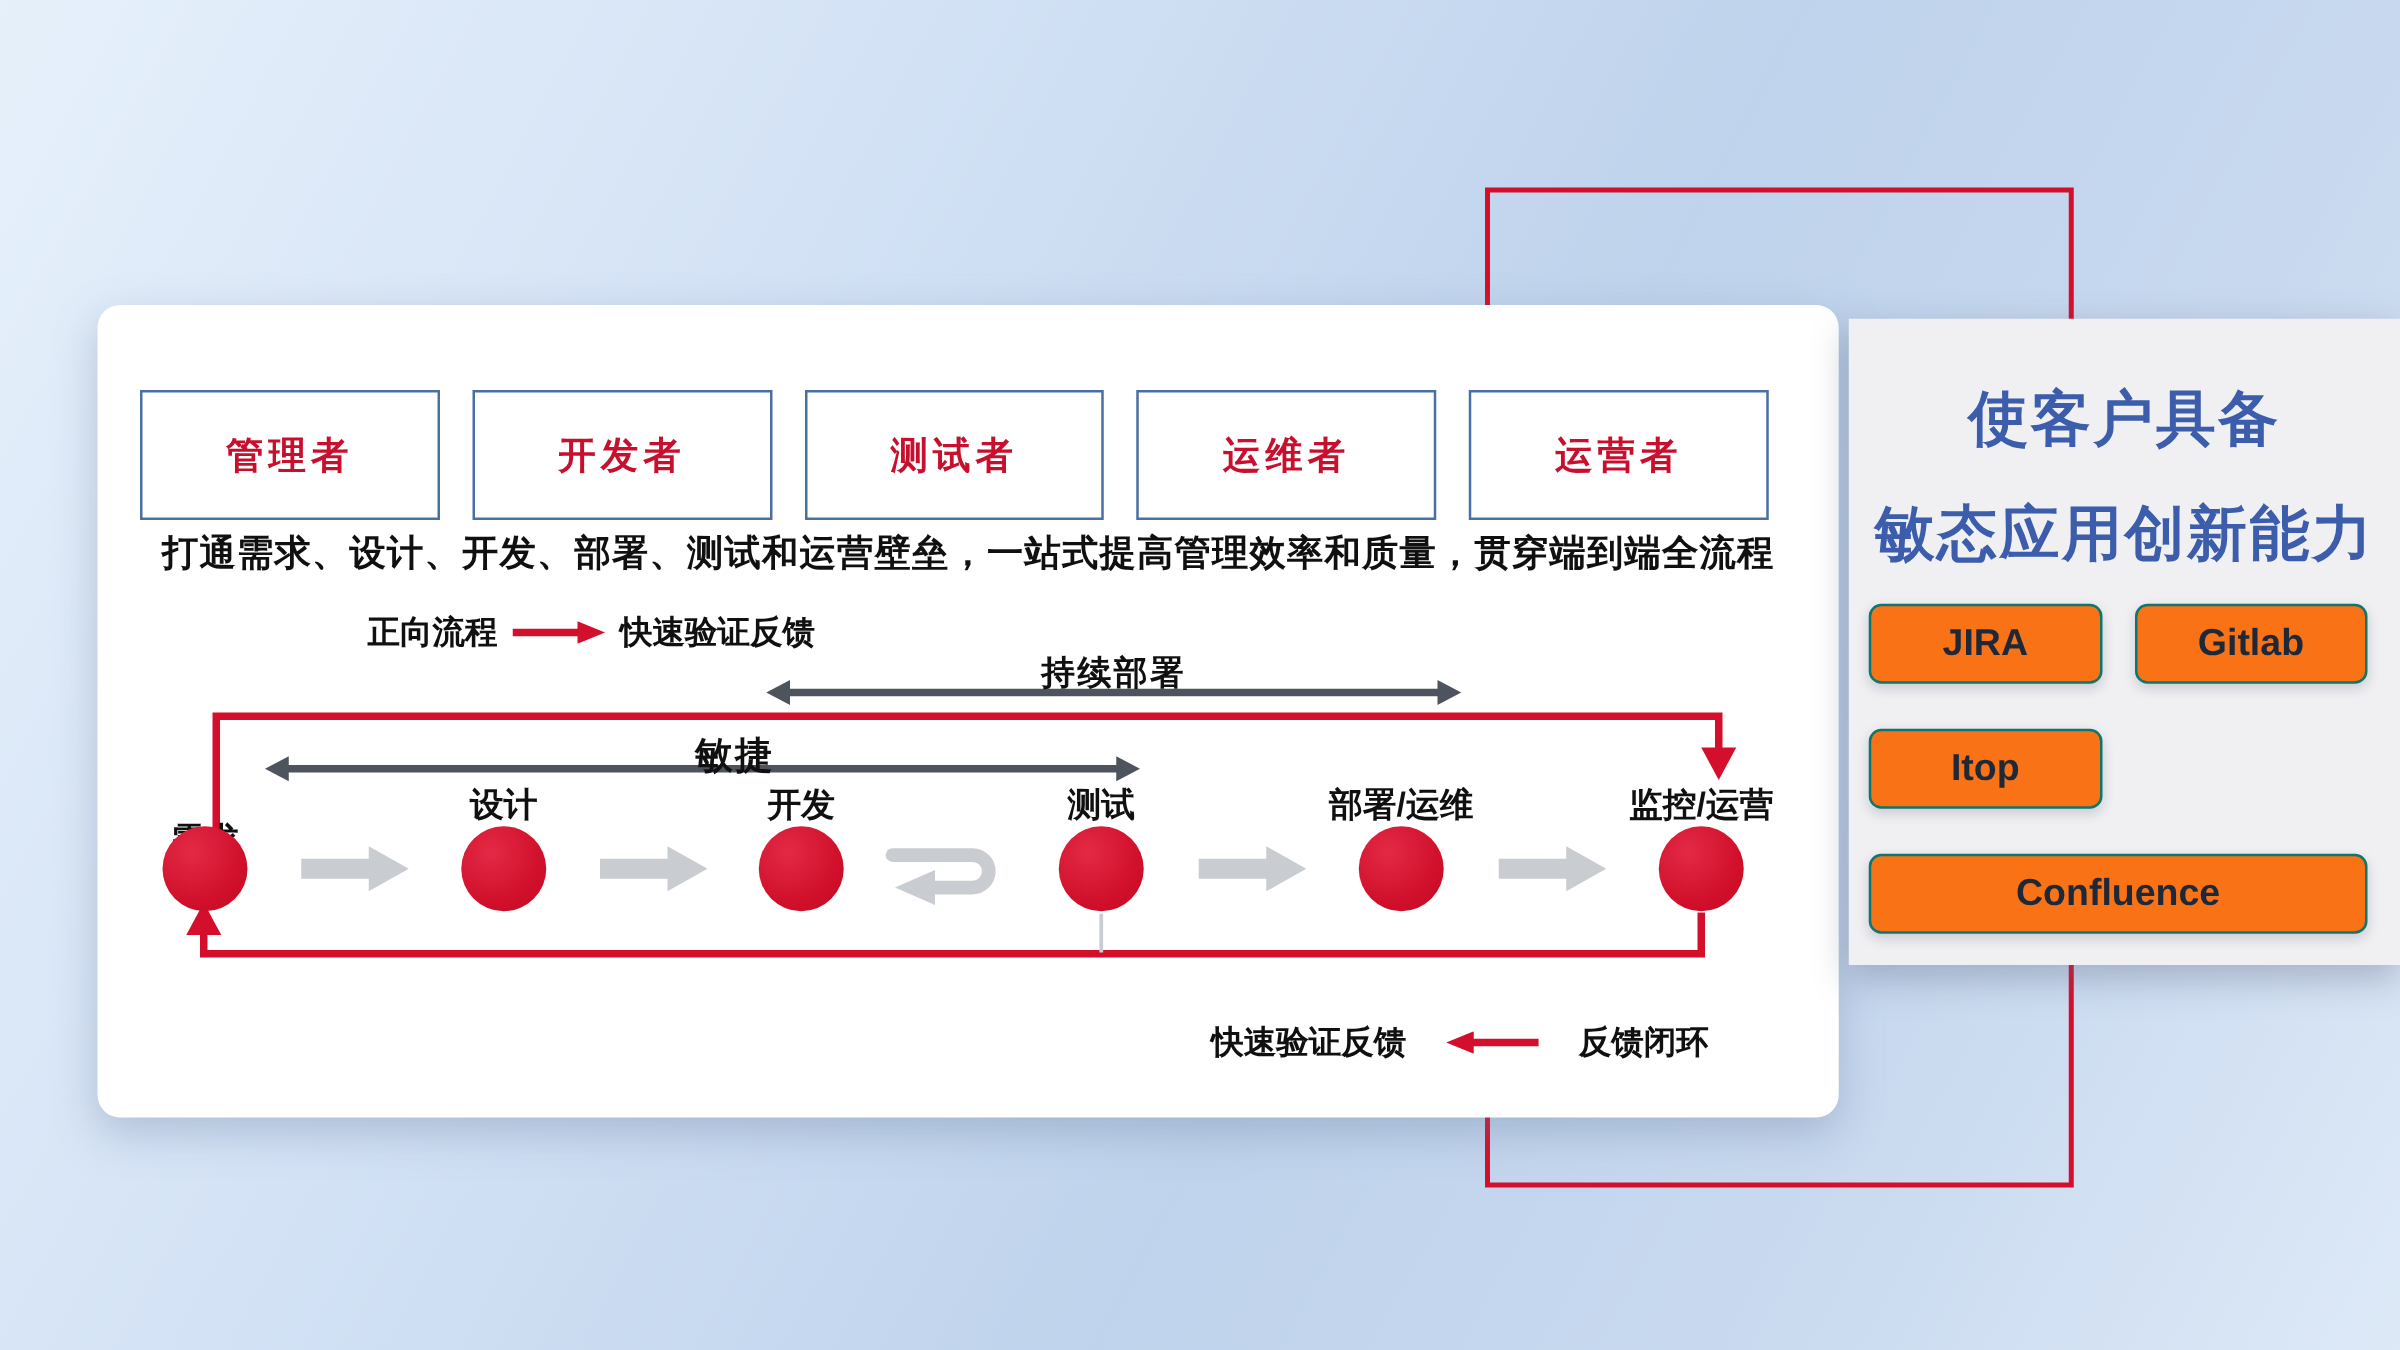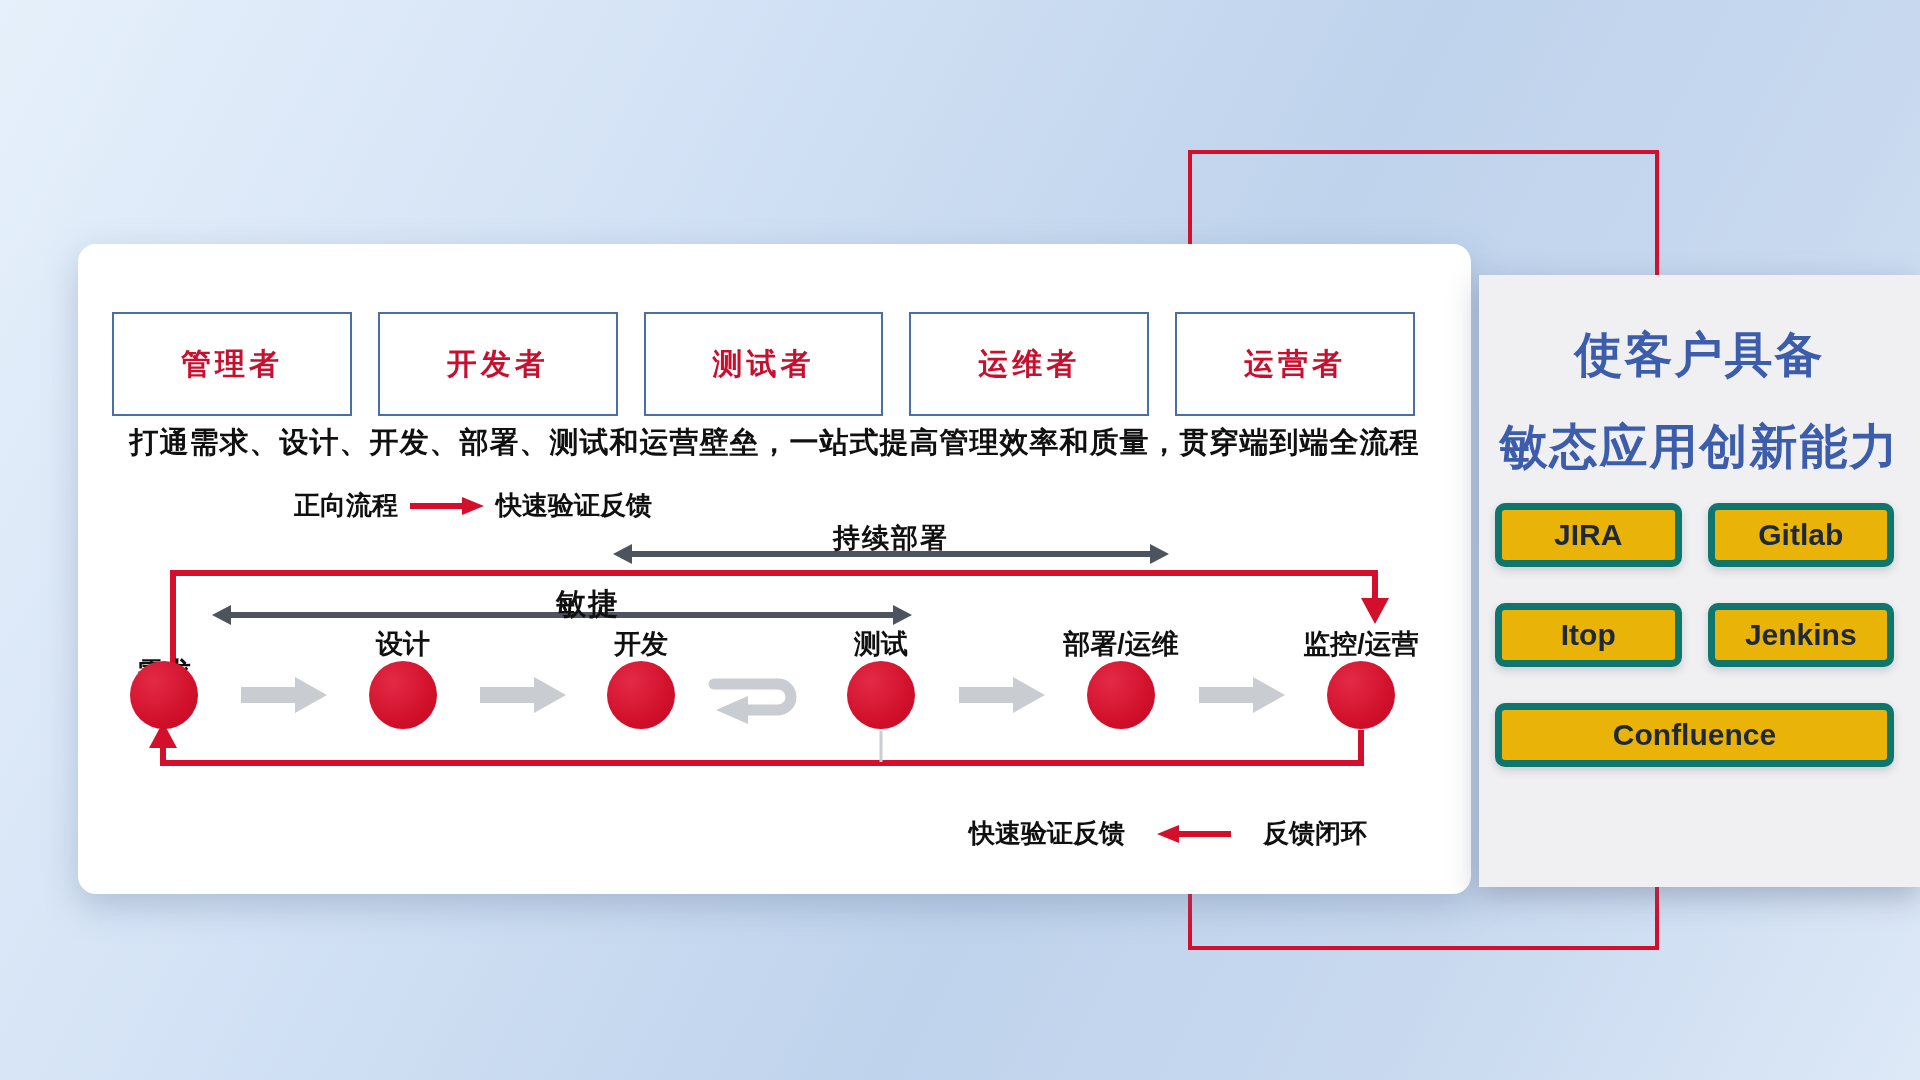--- a/index.html
+++ b/index.html
@@ -63,34 +63,34 @@
     position:absolute; top:382px; width:220px; text-align:center;
     font-size:27px; font-weight:700; color:#101010;
   }
   .step-node {
     position:absolute; top:417px; width:68px; height:68px; border-radius:50%;
     background: radial-gradient(circle at 35% 30%, #e32a45 0%, #d00f2a 65%, #c20b24 100%);
   }
 
   
   .side-panel {
-    position:absolute; left:1479px; top:275px; width:441px; height:612px;
+    position:absolute; left:1479px; top:255px; width:441px; height:517px;
     background:#f0f0f3; z-index:3; box-shadow: 0 10px 28px rgba(90,100,130,.4);
   }
   .panel-title { position:absolute; left:0; width:100%; text-align:center;
     color:#3c5dab; font-weight:700; font-size:48px; letter-spacing:2px; }
   .panel-title.line1 { top:48px; }
   .panel-title.line2 { top:140px; }
   .tools {
     position:absolute; left:16px; right:26px; top:228px;
     display:grid; grid-template-columns:1fr 1fr; column-gap:26px; row-gap:36px;
   }
   .tool-chip {
-    height:64px; background:#eab308; border-radius:10px;
-    border:7px solid #0f766e; box-shadow:0 4px 9px rgba(40,50,70,.18);
+    height:64px; background:#f97316; border-radius:10px;
+    border:2px solid #0f766e; box-shadow:0 4px 9px rgba(40,50,70,.18);
     display:flex; align-items:center; justify-content:center;
     font-size:30px; font-weight:700; color:#1d2838;
   }
   .tool-chip.wide { grid-column:1 / 3; }
 </style>
 </head>
 <body>
 
 <div class="stage">
 
@@ -197,18 +197,17 @@
 
   </div>
 
   <div class="side-panel">
     <div class="panel-title line1">使客户具备</div>
     <div class="panel-title line2">敏态应用创新能力</div>
     <div class="tools">
       <div class="tool-chip">JIRA</div>
       <div class="tool-chip">Gitlab</div>
       <div class="tool-chip">Itop</div>
-      <div class="tool-chip">Jenkins</div>
       <div class="tool-chip wide">Confluence</div>
     </div>
   </div>
 
 </div>
 
 </body></html>

